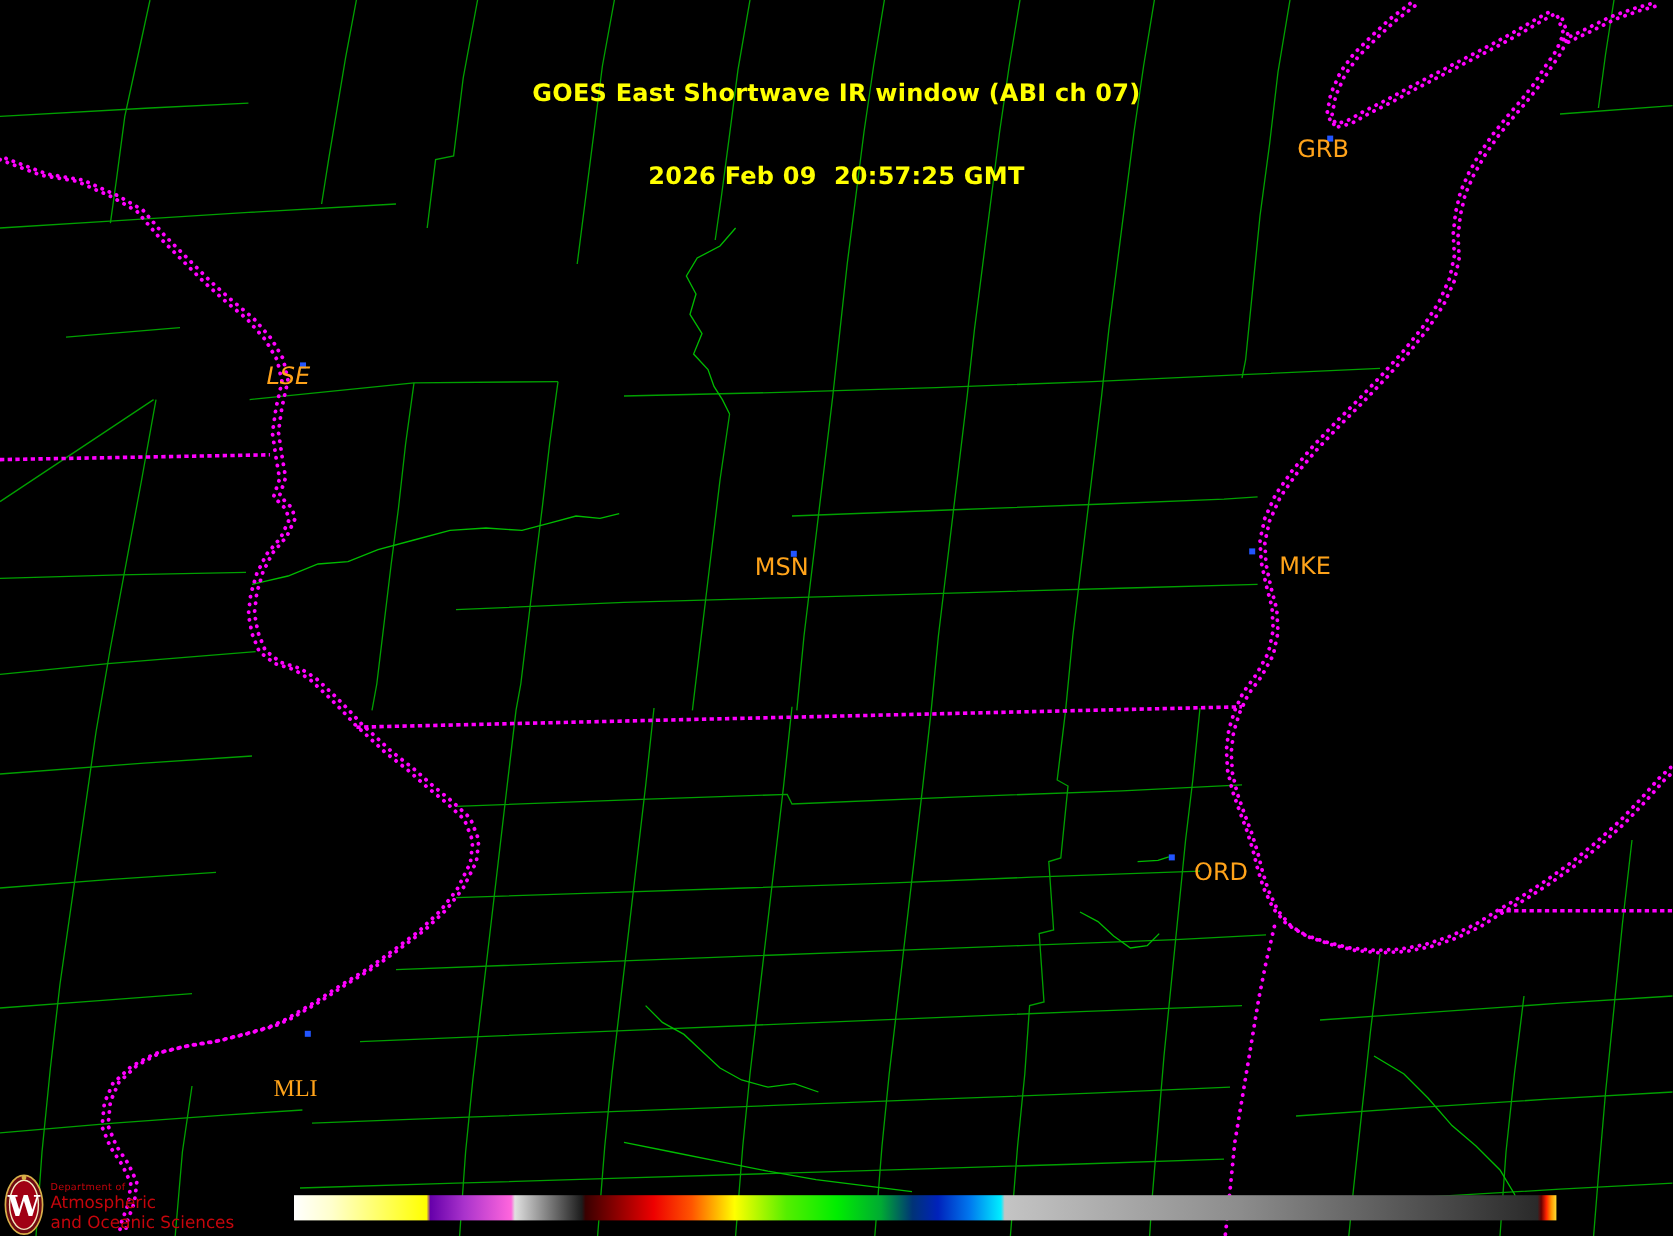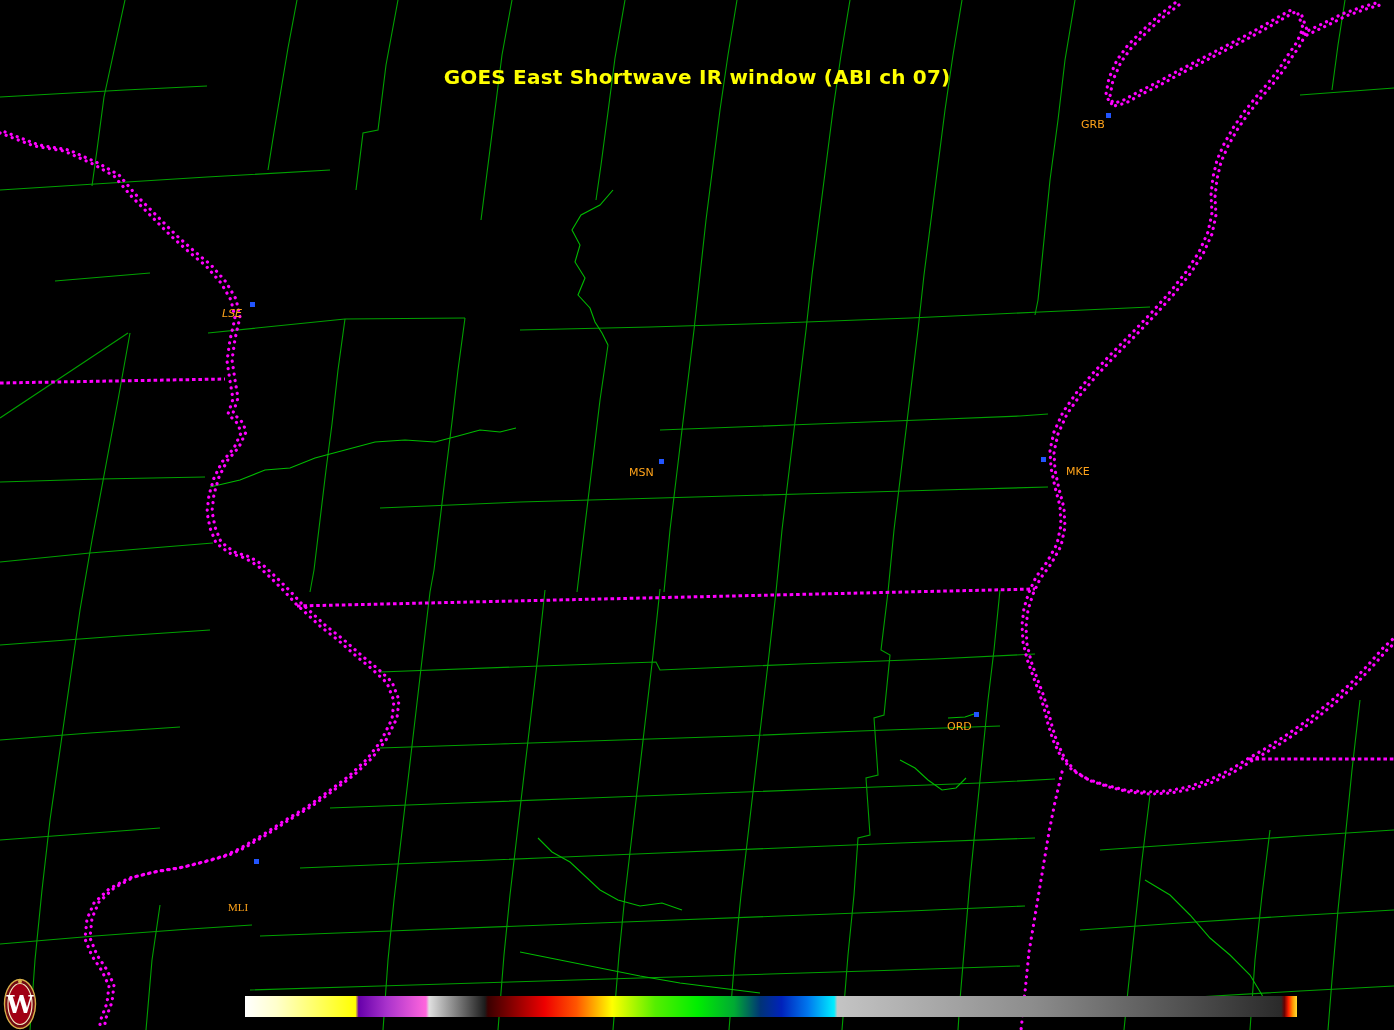--- a/index.html
+++ b/index.html
@@ -14,21 +14,21 @@
   .stateline-dots{fill:none;stroke:var(--border,#ff00ff);stroke-width:3.2;stroke-dasharray:0.1 6.4;stroke-linecap:round;}
   .stateline-sq{fill:none;stroke:var(--border,#ff00ff);stroke-width:3;stroke-dasharray:3.6 2.8;stroke-linecap:butt;}
   
   #title{
     position:absolute;left:50%;top:20px;transform:translateX(-50%);
     text-align:center;color:var(--title,#ffff00);font-weight:bold;font-size:20px;line-height:23px;
     white-space:pre;letter-spacing:0.2px;
   }
   
   .station-label{
-    position:absolute;color:var(--label,#ffa31a);font-size:11px;line-height:15px;white-space:pre;
+    position:absolute;color:var(--label,#ffa31a);font-size:20px;line-height:15px;white-space:pre;
   }
   .station-dot{
     position:absolute;width:5px;height:5px;background:var(--dot,#2255ff);
   }
   
   #colorbar{position:absolute;left:245px;top:996px;width:1052px;height:21px;}
   
   #logo{position:absolute;left:3px;top:978px;height:52px;display:flex;align-items:flex-start;}
   #crest{display:block;}
   #logo-text{margin-left:5px;color:var(--logo,#c5050c);line-height:1;}
@@ -139,41 +139,47 @@
       <path class="stateline-sq" d="M 0,383 L 225,379"></path>
       <path class="stateline-sq" d="M 297,606 L 1035,589"></path>
       <path class="stateline-sq" d="M 1249,759 L 1394,759"></path>
       <path class="stateline-dots" d="
         M 1062,772 L 1055,802 1049,832 1044,862 1039,892 1034,922 1029,952 1026,982 1023,1012 1021,1030"></path>
     </g>
   </svg>
 
   <div id="title">
     <div>GOES East Shortwave IR window (ABI ch 07)</div>
+    <div>2026 Feb 09  20:57:25 GMT</div>
   </div>
 
   <div id="stations">
       <div class="station-dot" style="left: 1106px; top: 113px;"></div>
       <div class="station-label" style="left: 1081px; top: 117px;">GRB</div>
       <div class="station-dot" style="left: 250px; top: 302px;"></div>
       <div class="station-label" style="left: 222px; top: 306px; font-style: italic;">LSE</div>
       <div class="station-dot" style="left: 659px; top: 459px;"></div>
       <div class="station-label" style="left: 629px; top: 465px; text-align: center;">MSN</div>
       <div class="station-dot" style="left: 1041px; top: 457px;"></div>
       <div class="station-label" style="left: 1066px; top: 464px;">MKE</div>
       <div class="station-dot" style="left: 974px; top: 712px;"></div>
-      <div class="station-label" style="left: 947px; top: 719px;">ORD</div>
+      <div class="station-label" style="left: 995px; top: 719px;">ORD</div>
       <div class="station-dot" style="left: 254px; top: 859px;"></div>
       <div class="station-label" style="left: 228px; top: 900px; font-family: Liberation Serif, serif;">MLI</div>
     </div>
 
   <div id="colorbar" style="background: linear-gradient(to right, rgb(255, 255, 255) 0%, rgb(255, 255, 204) 3%, rgb(255, 255, 0) 10.5%, rgb(102, 0, 170) 10.8%, rgb(170, 51, 204) 13.5%, rgb(255, 102, 221) 17.2%, rgb(224, 224, 224) 17.5%, rgb(28, 28, 28) 22.8%, rgb(58, 0, 0) 23.1%, rgb(238, 0, 0) 28.5%, rgb(255, 85, 0) 31.5%, rgb(255, 255, 0) 34.9%, rgb(85, 238, 0) 39%, rgb(0, 238, 0) 43%, rgb(0, 170, 51) 46.5%, rgb(0, 51, 119) 49%, rgb(0, 34, 187) 51%, rgb(0, 119, 238) 53.5%, rgb(0, 238, 255) 56%, rgb(196, 196, 196) 56.3%, rgb(140, 140, 140) 75%, rgb(42, 42, 42) 98.5%, rgb(102, 0, 0) 98.8%, rgb(255, 34, 0) 99.2%, rgb(255, 153, 0) 99.6%, rgb(255, 221, 51) 100%);"></div>
 
   <div id="logo">
     <svg id="crest" width="34" height="52" viewBox="0 0 34 52">
       <ellipse cx="17" cy="26" rx="15.5" ry="24.5" fill="#6e0b12" stroke="#d8b04a" stroke-width="1.4"></ellipse>
       <ellipse cx="17" cy="26" rx="12" ry="20.5" fill="#a00014" stroke="#f3e7c0" stroke-width="1.2"></ellipse>
       <circle cx="17" cy="3.5" r="2" fill="#d8b04a"></circle>
       <text x="17" y="35" text-anchor="middle" font-family="DejaVu Serif, Liberation Serif, serif" font-size="24" font-weight="bold" fill="#ffffff">W</text>
     </svg>
+    <div id="logo-text">
+      <div id="logo-dept">Department of</div>
+      <div id="logo-l2">Atmospheric</div>
+      <div id="logo-l3">and Oceanic Sciences</div>
+    </div>
   </div>
 
 </div>
 
 </body></html>

